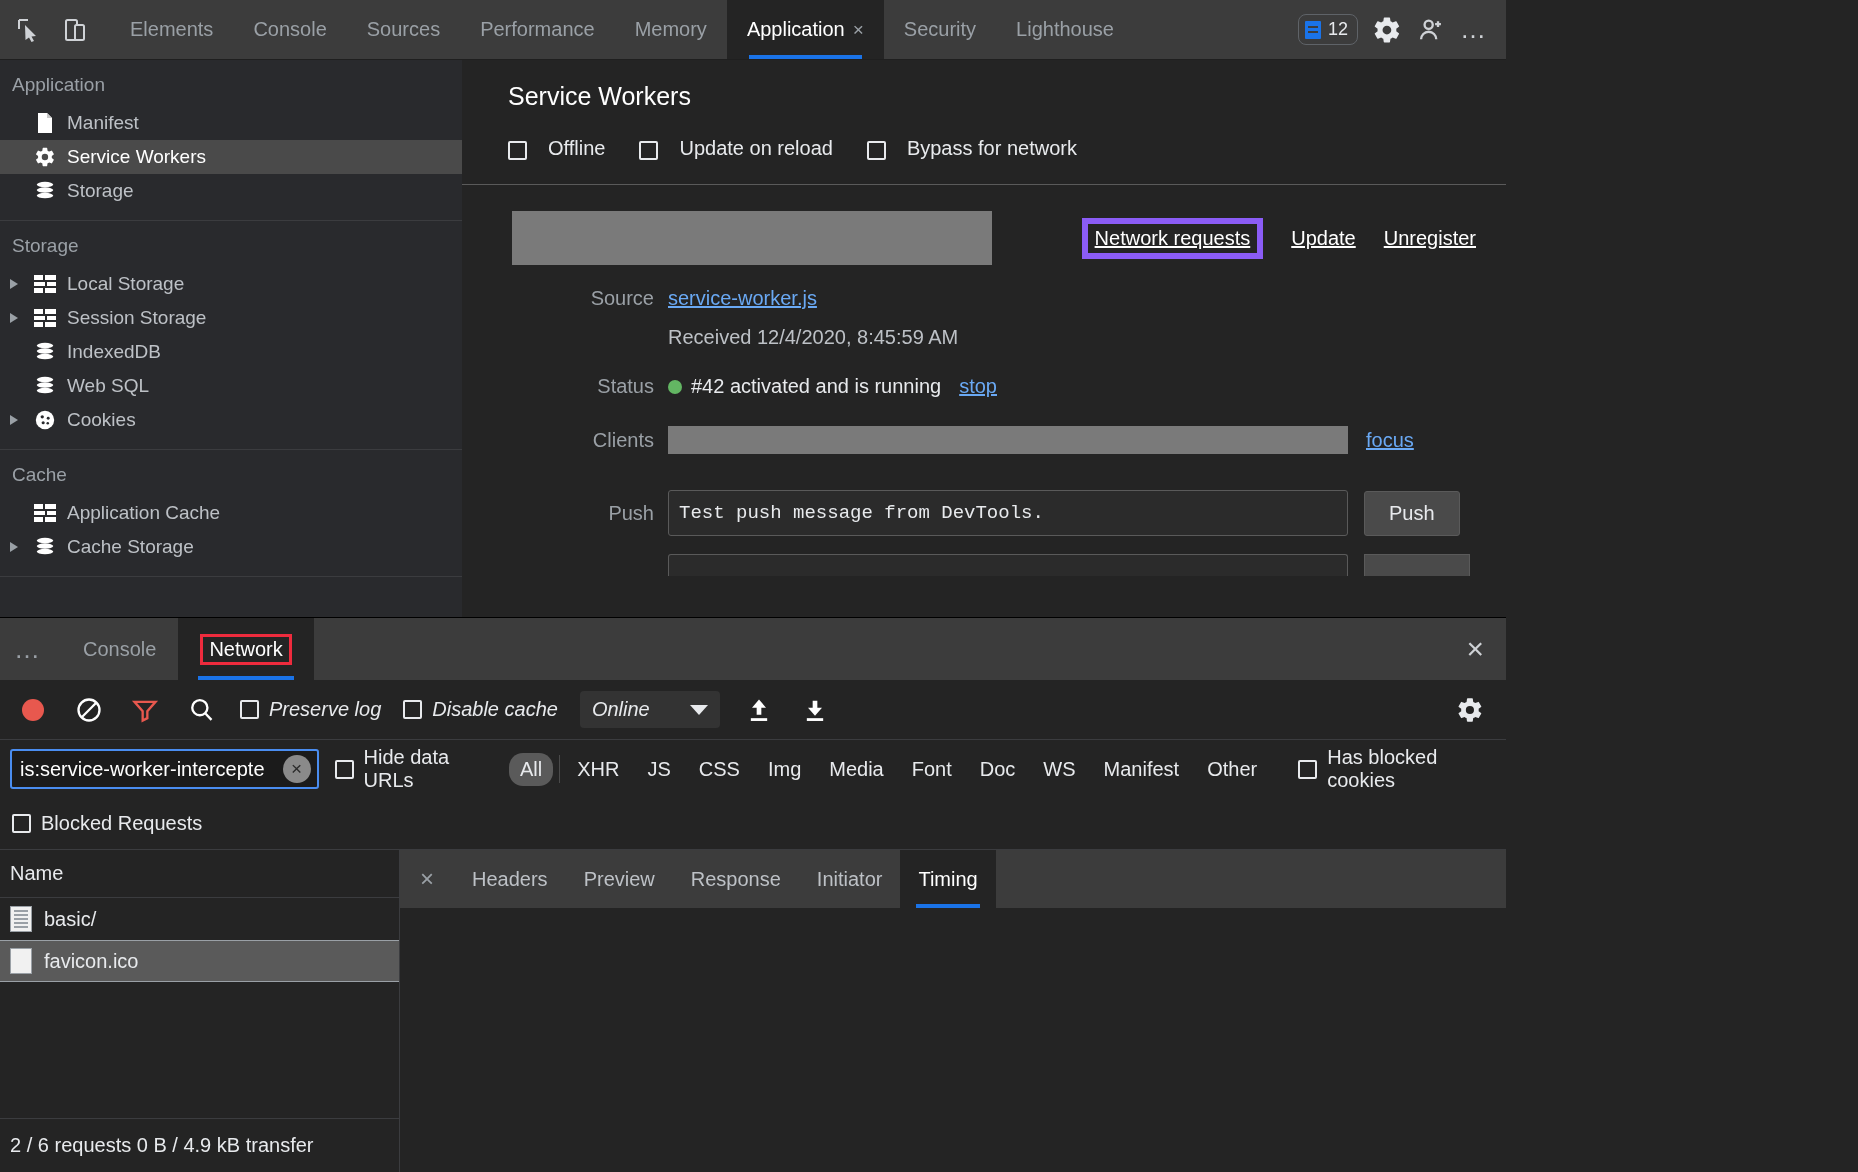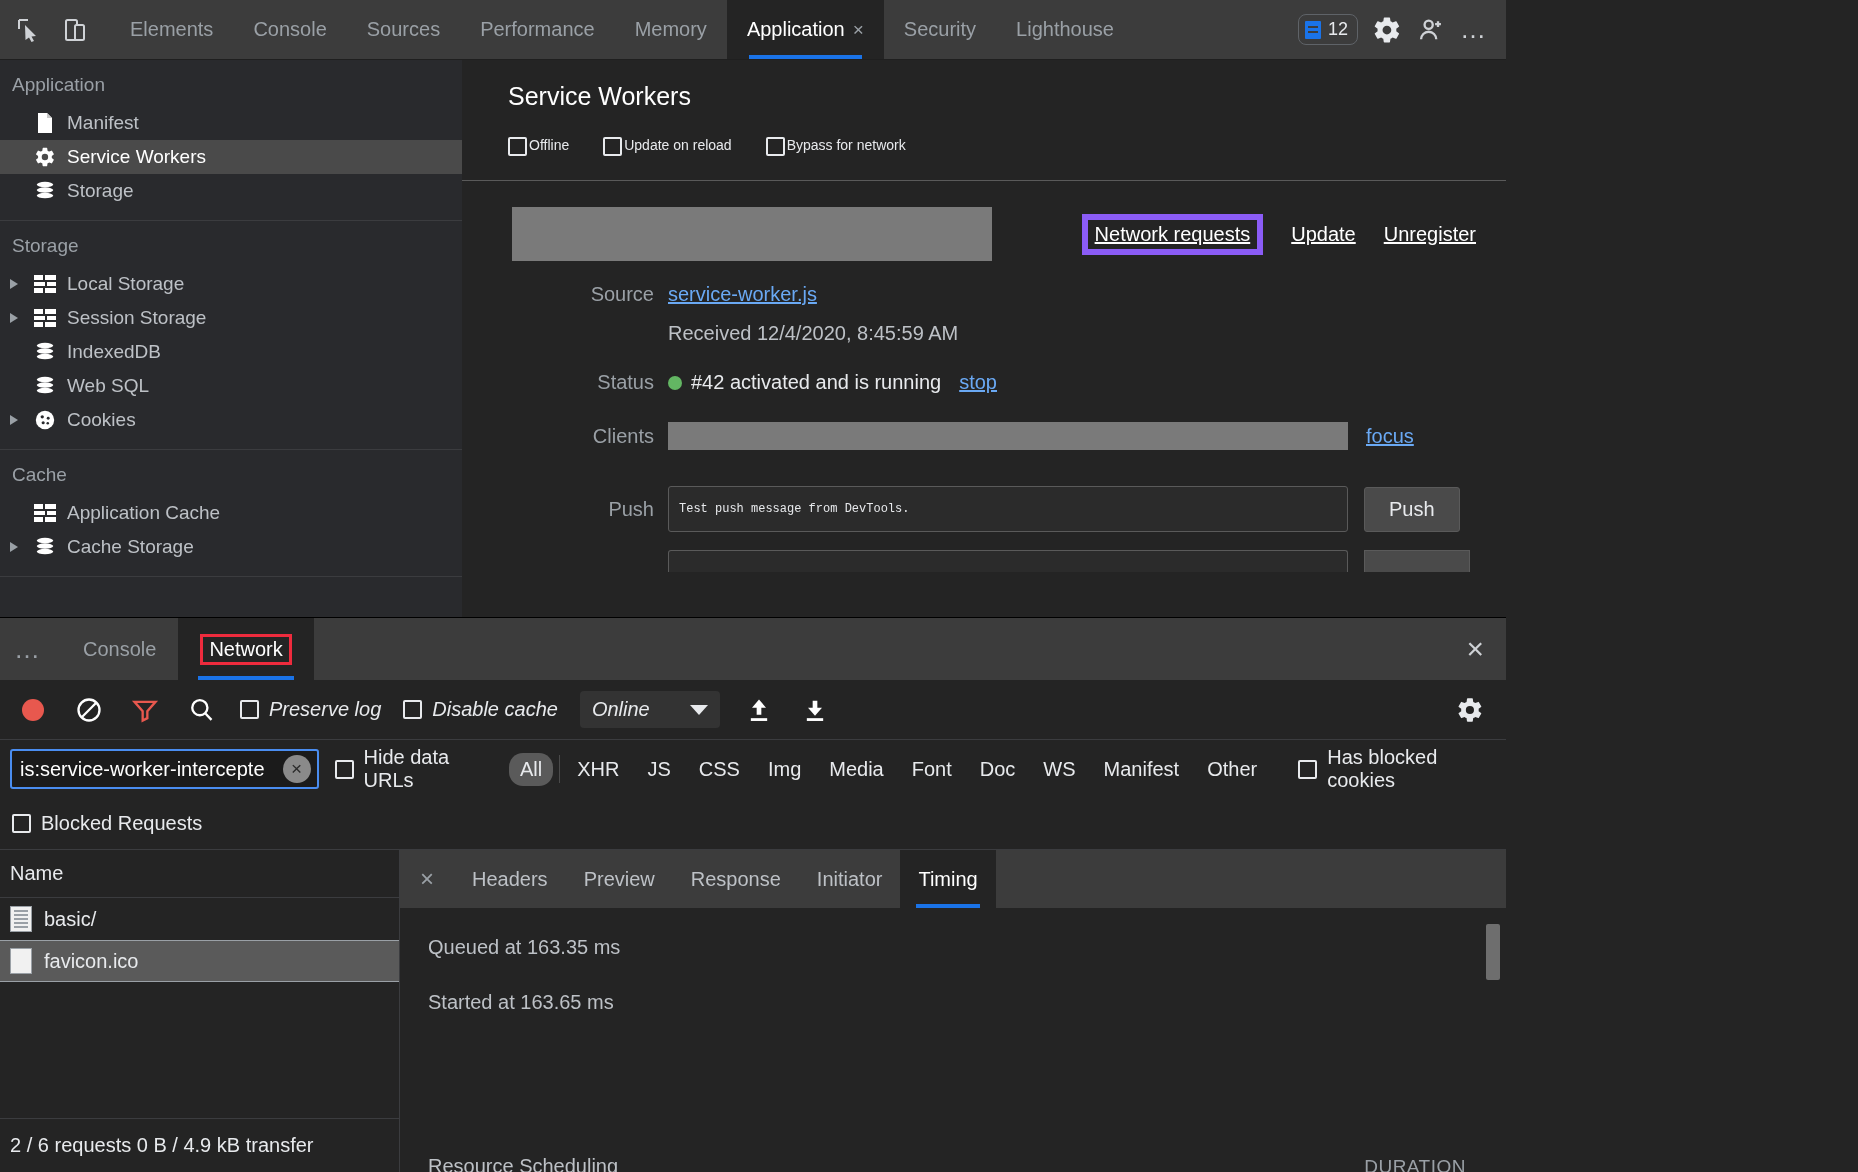--- a/index.html
+++ b/index.html
@@ -77,21 +77,21 @@
     border-top: 5.5px solid transparent; border-bottom: 5.5px solid transparent;
   }
   .sb-item .ico { width: 22px; height: 22px; flex: 0 0 22px; display: flex; align-items: center; justify-content: center; }
   .sb-sep { height: 1px; background: #3b3c3f; margin-top: 12px; }
 
   
   .mainpanel { flex: 1; background: #242424; position: relative; overflow: hidden; }
   .sw-head { padding: 22px 0 0 46px; }
   .sw-title { font-size: 25px; color: #ffffff; font-weight: normal; }
   .sw-checks { display: flex; gap: 34px; margin-top: 26px; padding-bottom: 24px; }
-  .chk { display: flex; align-items: flex-start; gap: 2px; font-size: 14px; color: #e8eaed; cursor: pointer; }
+  .chk { display: flex; align-items: flex-end; gap: 21px; font-size: 20px; color: #e8eaed; cursor: pointer; }
   .chkbox { width: 19px; height: 19px; border: 2px solid #e8eaed; border-radius: 2px; flex: 0 0 19px; }
   .sw-divider { height: 1px; background: #5a5a5a; }
 
   .sw-body { padding: 26px 0 0 0; position: relative; }
   .sw-row { display: flex; align-items: center; margin-bottom: 6px; }
   .sw-label {
     width: 206px; min-width: 206px; text-align: right;
     font-size: 20px; color: #9aa0a6; padding-right: 14px;
   }
   .gray-block { background: #7a7a7a; height: 54px; width: 480px; margin-left: 50px; }
@@ -100,21 +100,21 @@
   .redbox { border: 6px solid #8b5cf6; padding: 3px 7px; }
   .blue-link { color: #6aa9f4; text-decoration: underline; font-size: 20px; cursor: pointer; }
   .sw-text { font-size: 20px; color: #e8eaed; }
   .sw-muted { font-size: 20px; color: #bdc1c6; }
   .green-dot { width: 14px; height: 14px; border-radius: 50%; background: #63b663; display: inline-block; margin-right: 9px; vertical-align: middle; }
   .client-bar { height: 28px; width: 680px; background: #7a7a7a; }
   .push-input {
     height: 46px; width: 680px; background: #2b2b2b;
     border: 1px solid #5a5a5a; border-radius: 3px;
     display: flex; align-items: center; padding: 0 10px;
-    font-family: "Liberation Mono", monospace; font-size: 12px; color: #e8eaed;
+    font-family: "Liberation Mono", monospace; font-size: 19px; color: #e8eaed;
   }
   .push-btn {
     margin-left: 16px; background: #4a4a4a; border: 1px solid #5a5a5a; border-radius: 3px;
     padding: 10px 24px; font-size: 20px; color: #e8eaed; cursor: pointer;
   }
   .partial-input {
     height: 22px; width: 680px; background: #2b2b2b;
     border: 1px solid #5a5a5a; border-top-left-radius: 3px; border-top-right-radius: 3px;
     border-bottom: none;
   }
@@ -600,25 +600,16 @@
           <div class="dp-tab">
               <span>Response</span>
             </div>
           <div class="dp-tab">
               <span>Initiator</span>
             </div>
           <div class="dp-tab active">
               <span>Timing</span>
             </div>
         </div>
-        <div class="timing-body">
-          <div class="timing-line">Queued at 163.35 ms</div>
-          <div class="timing-line">Started at 163.65 ms</div>
-          <div class="timing-sec">
-            <span class="timing-line" style="margin:0;">Resource Scheduling</span>
-            <span class="dur">DURATION</span>
-          </div>
-          <div class="dp-scroll"></div>
-        </div>
       </div>
     </div>
   </div>
 </div>
 
 </body></html>

